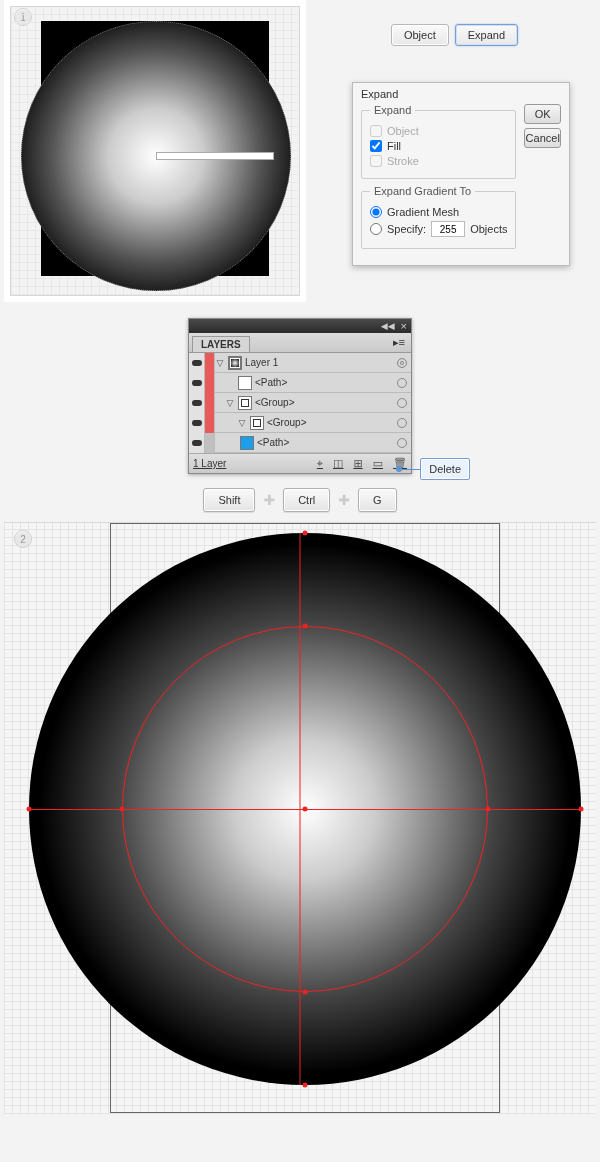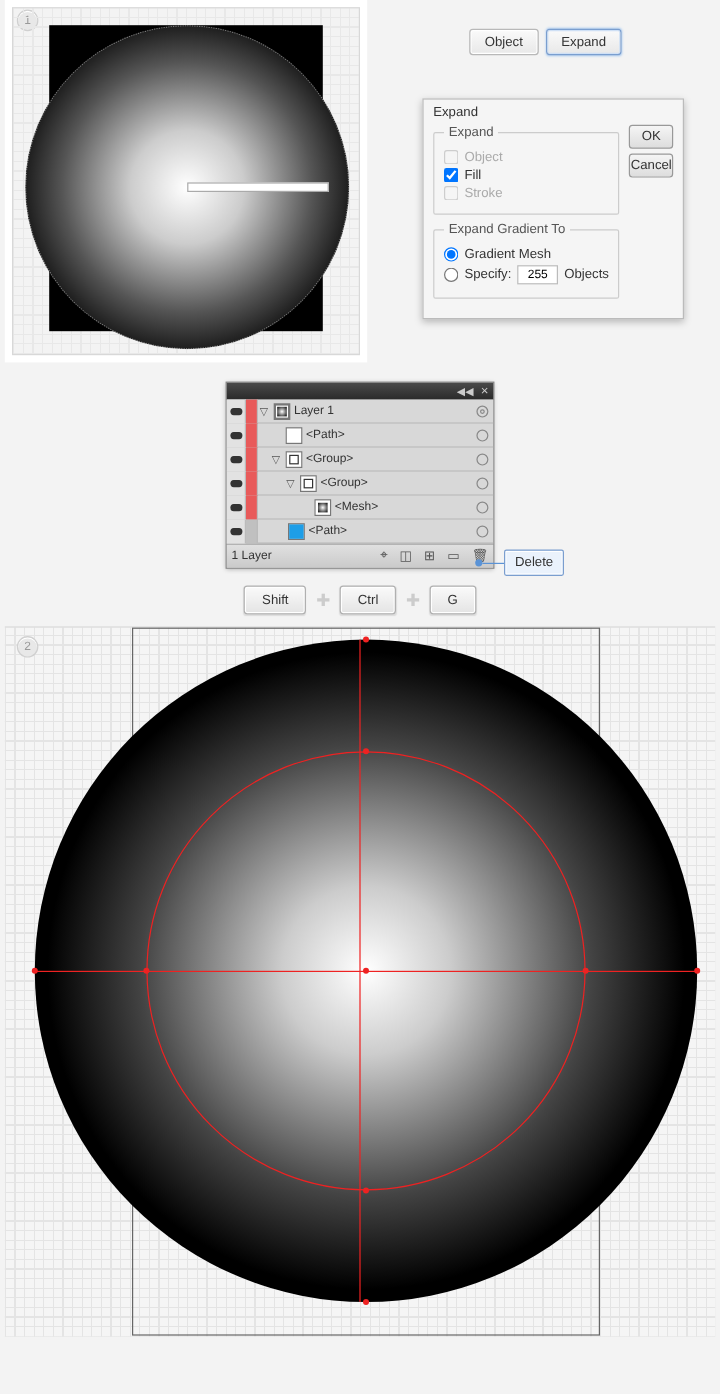--- a/index.html
+++ b/index.html
@@ -54,21 +54,21 @@
 .thumb { width: 14px; height: 14px; border: 1px solid #777; background: #fff; margin: 0 3px; display:flex;align-items:center;justify-content:center; }
 .thumb.layer { border:2px solid #777; }
 .thumb .g { width:8px;height:8px;background:radial-gradient(circle,#fff,#000); }
 .thumb .blue { width:100%;height:100%;background:#1d9ee8; }
 .thumb .sq { width:8px;height:8px;border:1px solid #333; }
 .lr-label { flex: 1; font-size: 10px; }
 .lr-target { width: 10px; height: 10px; border: 1px solid #888; border-radius: 50%; margin: 0 4px; }
 .lr-target.dbl { box-shadow: inset 0 0 0 2px #d8d8d8, inset 0 0 0 3px #888; }
 .lr-target.fill { background:#5a93d6; box-shadow: inset 0 0 0 2px #d8d8d8, inset 0 0 0 3px #5a93d6; }
 .lr-link { width:12px; font-size:10px; color:#444; text-align:center; }
-.panel-foot { display: flex; align-items: center; height: 20px; border-top: 1px solid #aaa; background: linear-gradient(#e0e0e0,#cacaca); padding: 0 4px; font-size: 10px; gap:4px;}
+.panel-foot { display: flex; align-items: center; height: 20px; border-top: 1px solid #aaa; background: linear-gradient(#e0e0e0,#cacaca); padding: 0 4px; font-size: 10px; gap:4px;text-decoration:underline;}
 .foot-icons { margin-left:auto; display:flex; gap:10px; color:#555; font-size:11px;}
 .underline { text-decoration: underline; }
 
 
 .del-tip { position: absolute; right: -58px; top: 140px; display: flex; align-items: center; }
 .del-line { width: 18px; height: 1px; background: #5a93d6; }
 .del-dot { width: 6px; height: 6px; border-radius: 50%; background: #5a93d6; }
 .del-box { padding: 4px 8px; border: 1px solid #7a9ecf; background: #eaf2fc; box-shadow: inset 0 0 0 1px #fff; font-size: 11px; border-radius:2px; }
 
 
@@ -143,20 +143,24 @@
     </div>
   </div>
 </div>
 
 <div class="layers-wrap">
   <div class="panel">
     <div class="panel-top">
       <span class="pt-arrow">◀◀</span>
       <span class="pt-x">×</span>
     </div>
+    <div class="tabs">
+      <div class="tab">LAYERS</div>
+      <div class="tab-menu">▸≡</div>
+    </div>
     <div class="layer-rows">
       <div class="lr">
         <div class="vis-col">
             <div class="eye"></div>
           </div>
         <div class="lock-col red"></div>
         <span class="tw">▽</span>
         <div class="thumb layer">
             <div class="g"></div>
           </div>
@@ -191,32 +195,20 @@
         <div class="vis-col">
             <div class="eye"></div>
           </div>
         <div class="lock-col red"></div>
         <span class="indent" style="width:22px"></span>
           <span class="tw">▽</span>
         <div class="thumb">
             <div class="sq"></div>
           </div>
         <span class="lr-label">&lt;Group&gt;</span>
-        <div class="lr-target"></div>
-      </div>
-      <div class="lr">
-        <div class="vis-col">
-            <div class="eye"></div>
-          </div>
-        <div class="lock-col red"></div>
-        <span class="indent" style="width:44px"></span>
-        <div class="thumb">
-            <div class="g"></div>
-          </div>
-        <span class="lr-label">&lt;Mesh&gt;</span>
         <div class="lr-target"></div>
       </div>
       <div class="lr">
         <div class="vis-col">
             <div class="eye"></div>
           </div>
         <div class="lock-col grn"></div>
         <span class="indent" style="width:22px"></span>
         <div class="thumb">
             <div class="blue"></div>

